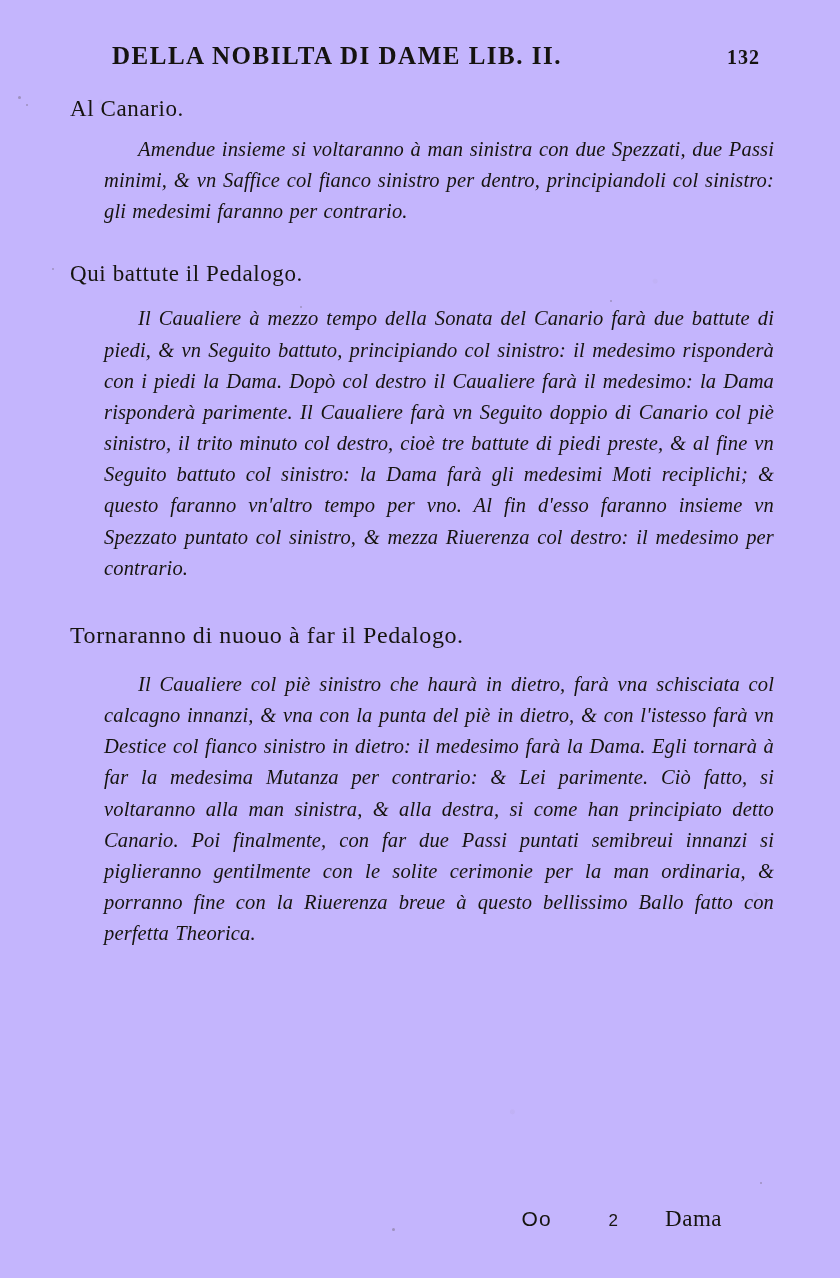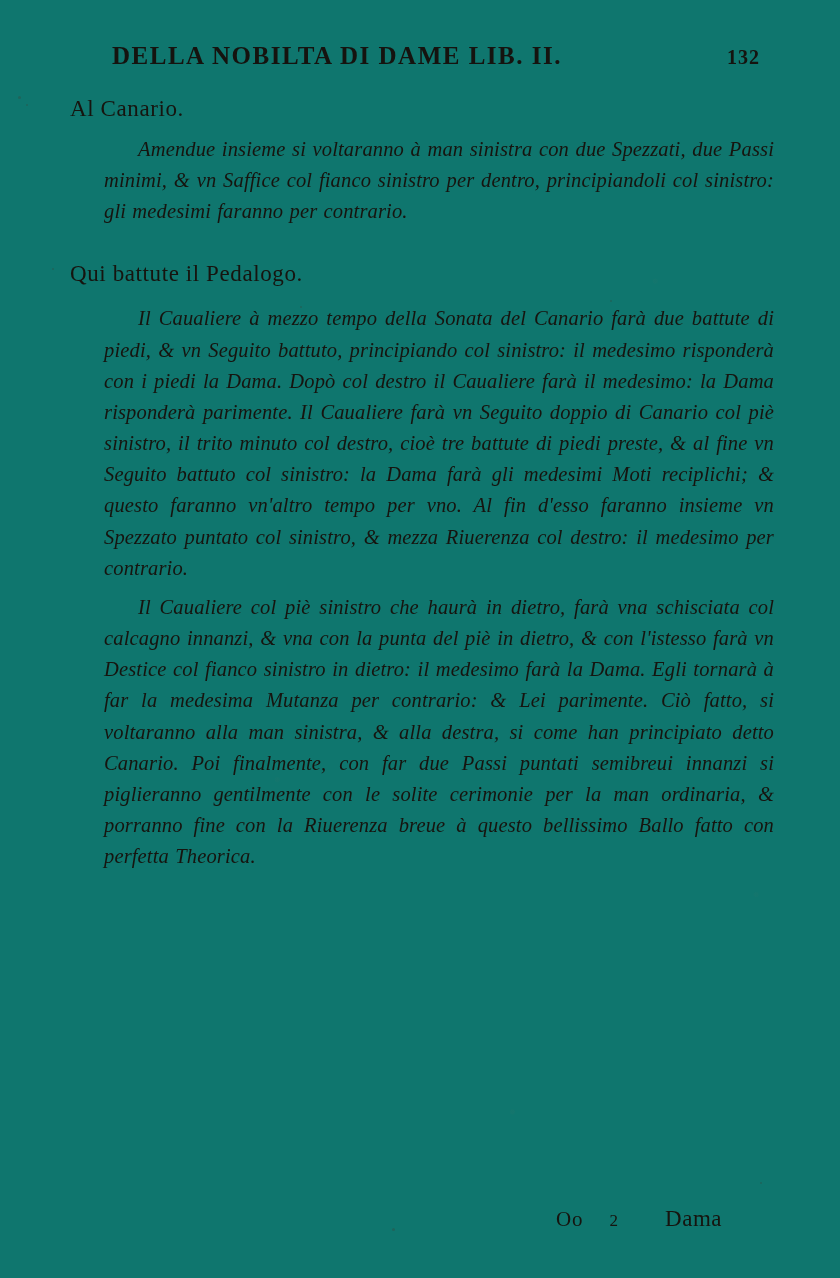--- a/index.html
+++ b/index.html
@@ -14,21 +14,21 @@
     color: #1a1a1a;
     overflow: hidden;
     position: relative;
   }
   .page {
     position: relative;
     width: 840px;
     height: 1278px;
     box-sizing: border-box;
     padding: 0;
-    background: #0f766e;
+    background: #c4b5fd;
   }
   
   .page::before {
     content: "";
     position: absolute;
     inset: 0;
     background:
       radial-gradient(circle at 12% 8%, rgba(120,110,90,0.05) 0 2px, rgba(0,0,0,0) 3px),
       radial-gradient(circle at 78% 22%, rgba(120,110,90,0.045) 0 2px, rgba(0,0,0,0) 3px),
       radial-gradient(circle at 33% 61%, rgba(120,110,90,0.04) 0 2px, rgba(0,0,0,0) 3px),
@@ -108,25 +108,26 @@
     position: absolute;
     left: 0;
     right: 0;
     bottom: 46px;
     display: flex;
     justify-content: flex-end;
     align-items: baseline;
     padding-right: 118px;
   }
   .signature {
-    font-family: Liberation Serif, serif;
+    font-family: Liberation Sans, sans-serif;
     font-size: 21px;
     letter-spacing: 1px;
     color: #16140f;
     margin-right: 26px;
+    margin-left: 31px;
   }
   .sig-num {
     font-size: 17px;
     margin-right: 46px;
   }
   .catchword {
     font-family: "Liberation Serif", serif;
     font-size: 23px;
     color: #16140f;
     letter-spacing: 0.5px;
@@ -166,20 +167,21 @@
     </div>
 
     <div>
       <div class="section-head sub">Qui battute il Pedalogo.</div>
       <div class="para-block mid">
         <p class="para indent">Il Caualiere à mezzo tempo della Sonata del Canario farà due battute di piedi, &amp; vn Seguito battuto, principiando col sinistro: il medesimo risponderà con i piedi la Dama. Dopò col destro il Caualiere farà il medesimo: la Dama risponderà parimente. Il Caualiere farà vn Seguito doppio di Canario col piè sinistro, il trito minuto col destro, cioè tre battute di piedi preste, &amp; al fine vn Seguito battuto col sinistro: la Dama farà gli medesimi Moti reciplichi; &amp; questo faranno vn'altro tempo per vno. Al fin d'esso faranno insieme vn Spezzato puntato col sinistro, &amp; mezza Riuerenza col destro: il medesimo per contrario.</p>
       </div>
     </div>
 
     <div>
+      <div class="section-head wide">Tornaranno di nuouo à far il Pedalogo.</div>
       <div class="para-block last">
         <p class="para indent">Il Caualiere col piè sinistro che haurà in dietro, farà vna schisciata col calcagno innanzi, &amp; vna con la punta del piè in dietro, &amp; con l'istesso farà vn Destice col fianco sinistro in dietro: il medesimo farà la Dama. Egli tornarà à far la medesima Mutanza per contrario: &amp; Lei parimente. Ciò fatto, si voltaranno alla man sinistra, &amp; alla destra, si come han principiato detto Canario. Poi finalmente, con far due Passi puntati semibreui innanzi si piglieranno gentilmente con le solite cerimonie per la man ordinaria, &amp; porranno fine con la Riuerenza breue à questo bellissimo Ballo fatto con perfetta Theorica.</p>
       </div>
     </div>
 
   </div>
 
   <div class="footer-row">
     <div class="signature">Oo</div>
     <div class="signature sig-num">2</div>

